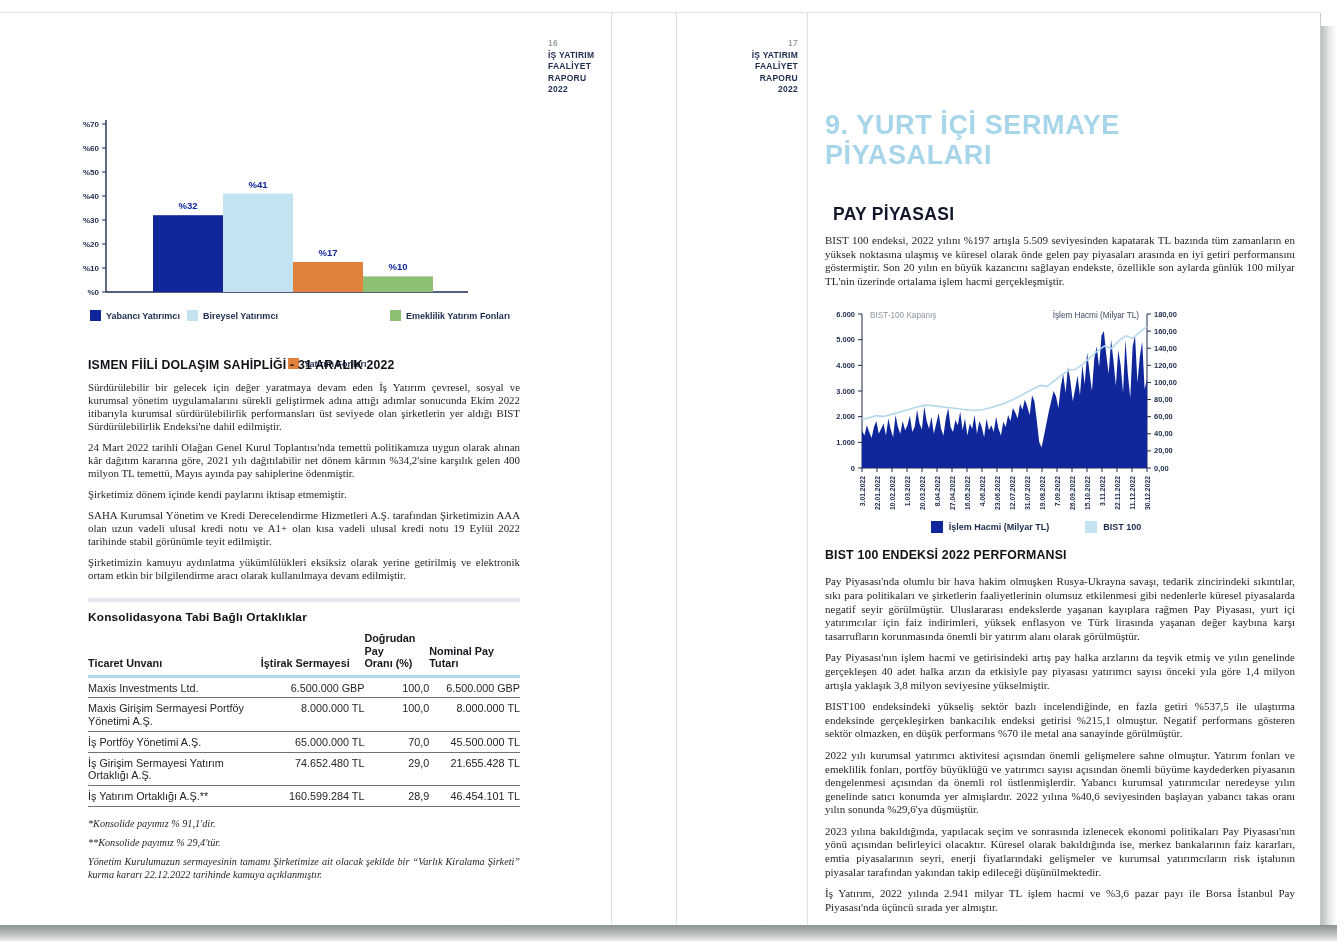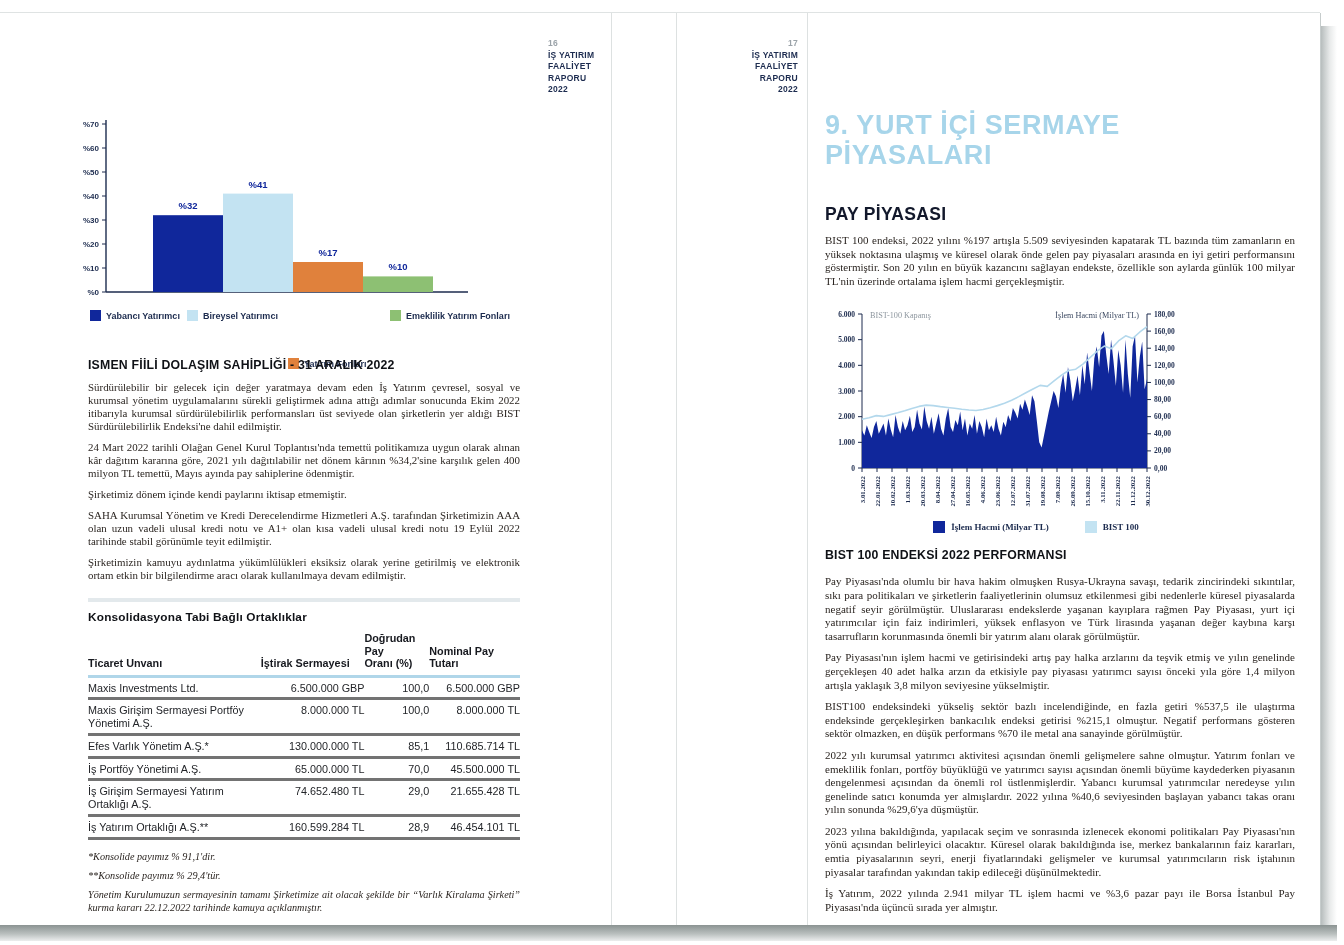--- a/index.html
+++ b/index.html
@@ -45,33 +45,33 @@
   .table-block{position:absolute;left:88px;top:598px;width:432px;}
   .top-band{height:4px;background:#e3e9ec;margin-bottom:8px;}
   .table-block h4{font-size:11.8px;font-weight:bold;color:#0f1116;letter-spacing:.2px;margin:0 0 8px;}
   table.subs{width:100%;border-collapse:collapse;font-size:10.8px;color:#232529;}
   table.subs th{font-weight:bold;text-align:left;vertical-align:bottom;line-height:12.5px;
     padding:0 0 5px;white-space:pre-line;color:#17191f;}
   table.subs th:first-child{text-align:left;}
   table.subs thead tr{border-bottom:3px solid #b0d6e9;}
   table.subs td{padding:4px 0 3px;line-height:12.8px;text-align:right;vertical-align:top;}
   table.subs td:first-child{text-align:left;padding-right:8px;}
-  table.subs tbody tr{border-bottom:3px solid #737373;}
+  table.subs tbody tr{border-bottom:1px solid #737373;}
   .footnotes{margin-top:10px;}
   p.footnote{font-family:"Liberation Serif",serif;font-style:italic;font-size:10.2px;
     line-height:13px;color:#2b2521;margin:0 0 6px;text-align:justify;}
 
   
   .right-col{position:absolute;left:825px;top:110px;width:470px;}
   .right-col h1{font-size:27px;line-height:30px;font-weight:bold;color:#a7d5ea;
     letter-spacing:.6px;margin:0 0 34px;}
-  .right-col h2{font-size:17.5px;font-weight:bold;color:#12182b;letter-spacing:.3px;margin:0 0 9px;}
+  .right-col h2{font-size:17.5px;font-weight:bold;color:#12182b;letter-spacing:.3px;margin:0 8px 9px;}
   p.body-r{font-family:"Liberation Serif",serif;font-size:11px;line-height:13.6px;
     text-align:justify;color:#2b2521;margin:0 0 8px;}
-  .dual-chart{margin:20px 0 2px;width:380px;font-family:Liberation Serif, serif;}
+  .dual-chart{margin:20px 0 2px;width:380px;}
   .dual-legend{display:flex;justify-content:center;align-items:center;gap:36px;
     padding-left:42px;margin-top:3px;}
   .dual-legend .swatch{width:12px;height:12px;margin-right:6px;}
   .dual-legend .legend-item{display:flex;align-items:center;}
   .right-col h3.subhead{font-size:12.3px;font-weight:bold;color:#0f1116;
     letter-spacing:.2px;margin:15px 0 13px;}
 </style>
 </head>
 <body>
 
@@ -189,26 +189,20 @@
             <td>Maxis Investments Ltd.</td>
             <td>6.500.000 GBP</td>
             <td>100,0</td>
             <td>6.500.000 GBP</td>
           </tr>
           <tr>
             <td>Maxis Girişim Sermayesi Portföy Yönetimi A.Ş.</td>
             <td>8.000.000 TL</td>
             <td>100,0</td>
             <td>8.000.000 TL</td>
-          </tr>
-          <tr>
-            <td>Efes Varlık Yönetim A.Ş.*</td>
-            <td>130.000.000 TL</td>
-            <td>85,1</td>
-            <td>110.685.714 TL</td>
           </tr>
           <tr>
             <td>İş Portföy Yönetimi A.Ş.</td>
             <td>65.000.000 TL</td>
             <td>70,0</td>
             <td>45.500.000 TL</td>
           </tr>
           <tr>
             <td>İş Girişim Sermayesi Yatırım Ortaklığı A.Ş.</td>
             <td>74.652.480 TL</td>

